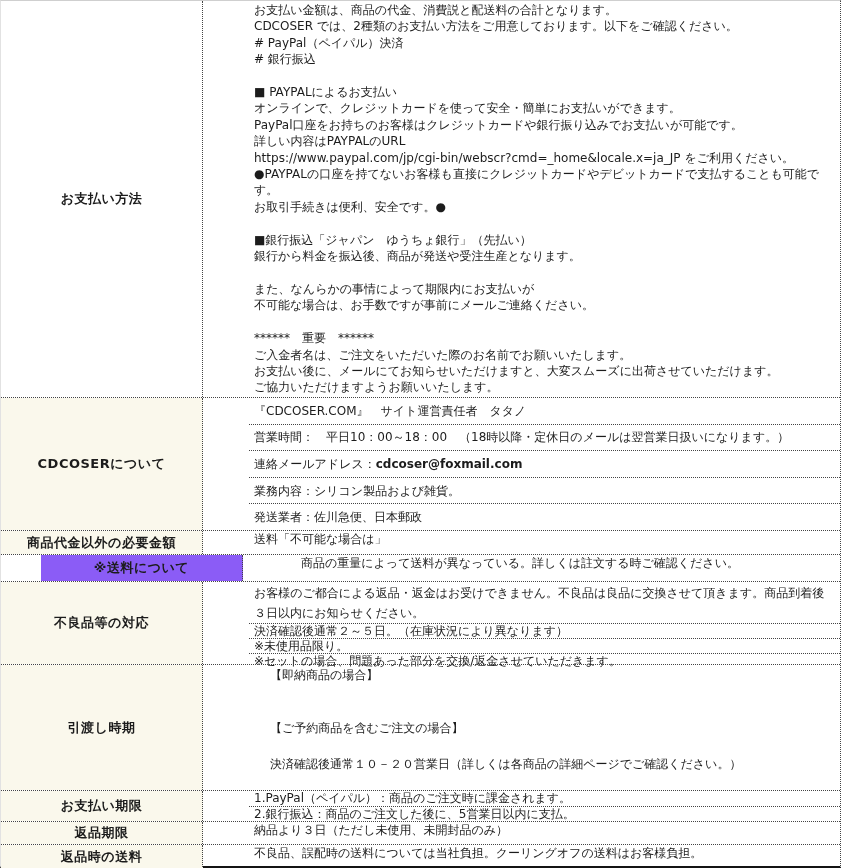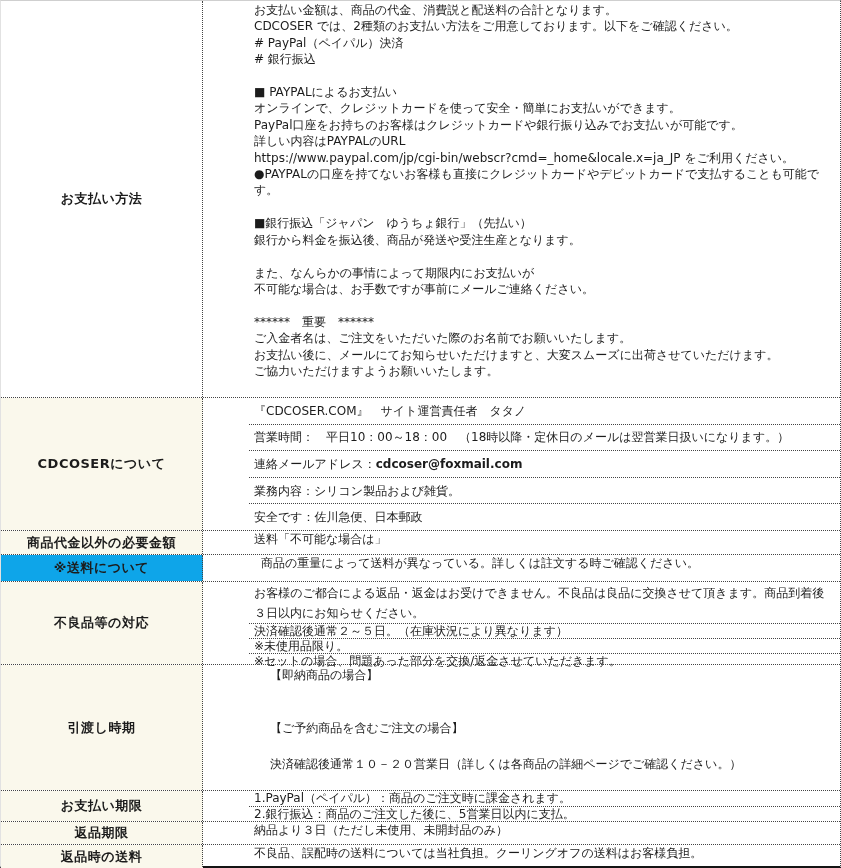--- a/index.html
+++ b/index.html
@@ -63,20 +63,21 @@
           <div class="line">CDCOSER では、2種類のお支払い方法をご用意しております。以下をご確認ください。</div>
           <div class="line"># PayPal（ペイパル）決済</div>
           <div class="line"># 銀行振込</div>
           <div class="line">&nbsp;</div>
           <div class="line">■ PAYPALによるお支払い</div>
           <div class="line">オンラインで、クレジットカードを使って安全・簡単にお支払いができます。</div>
           <div class="line">PayPal口座をお持ちのお客様はクレジットカードや銀行振り込みでお支払いが可能です。</div>
           <div class="line">詳しい内容はPAYPALのURL</div>
           <div class="line">https://www.paypal.com/jp/cgi-bin/webscr?cmd=_home&amp;locale.x=ja_JP をご利用ください。</div>
           <div class="line">●PAYPALの口座を持てないお客様も直接にクレジットカードやデビットカードで支払することも可能です。</div>
+          <div class="line">お取引手続きは便利、安全です。●</div>
           <div class="line">&nbsp;</div>
           <div class="line">■銀行振込「ジャパン　ゆうちょ銀行」（先払い）</div>
           <div class="line">銀行から料金を振込後、商品が発送や受注生産となります。</div>
           <div class="line">&nbsp;</div>
           <div class="line">また、なんらかの事情によって期限内にお支払いが</div>
           <div class="line">不可能な場合は、お手数ですが事前にメールご連絡ください。</div>
           <div class="line">&nbsp;</div>
           <div class="line">******　重要　******</div>
           <div class="line">ご入金者名は、ご注文をいただいた際のお名前でお願いいたします。</div>
           <div class="line">お支払い後に、メールにてお知らせいただけますと、大変スムーズに出荷させていただけます。</div>
@@ -93,34 +94,34 @@
         <div class="cell">
           <div class="line">営業時間：　平日10：00～18：00　（18時以降・定休日のメールは翌営業日扱いになります。）</div>
         </div>
         <div class="cell">
           <div class="line"><span>連絡メールアドレス：</span><span class="seg-bold">cdcoser@foxmail.com</span></div>
         </div>
         <div class="cell">
           <div class="line">業務内容：シリコン製品および雑貨。</div>
         </div>
         <div class="cell">
-          <div class="line">安全です：佐川急便、日本郵政</div>
+          <div class="line">発送業者：佐川急便、日本郵政</div>
         </div>
       </div>
     </div>
     <div class="row row-2">
       <div class="rowheader" style="background: rgb(250, 248, 236);">商品代金以外の必要金額</div>
       <div class="rowcells">
         <div class="cell">
           <div class="line">送料「不可能な場合は」</div>
         </div>
       </div>
     </div>
     <div class="row row-3">
-      <div class="rowheader" style="background: #0ea5e9;">※送料について</div>
+      <div class="rowheader" style="background: #8b5cf6; margin-left: 40px;">※送料について</div>
       <div class="rowcells">
         <div class="cell">
           <div class="line">商品の重量によって送料が異なっている。詳しくは註文する時ご確認ください。</div>
         </div>
       </div>
     </div>
     <div class="row row-4">
       <div class="rowheader" style="background: rgb(250, 248, 236);">不良品等の対応</div>
       <div class="rowcells">
         <div class="cell">

